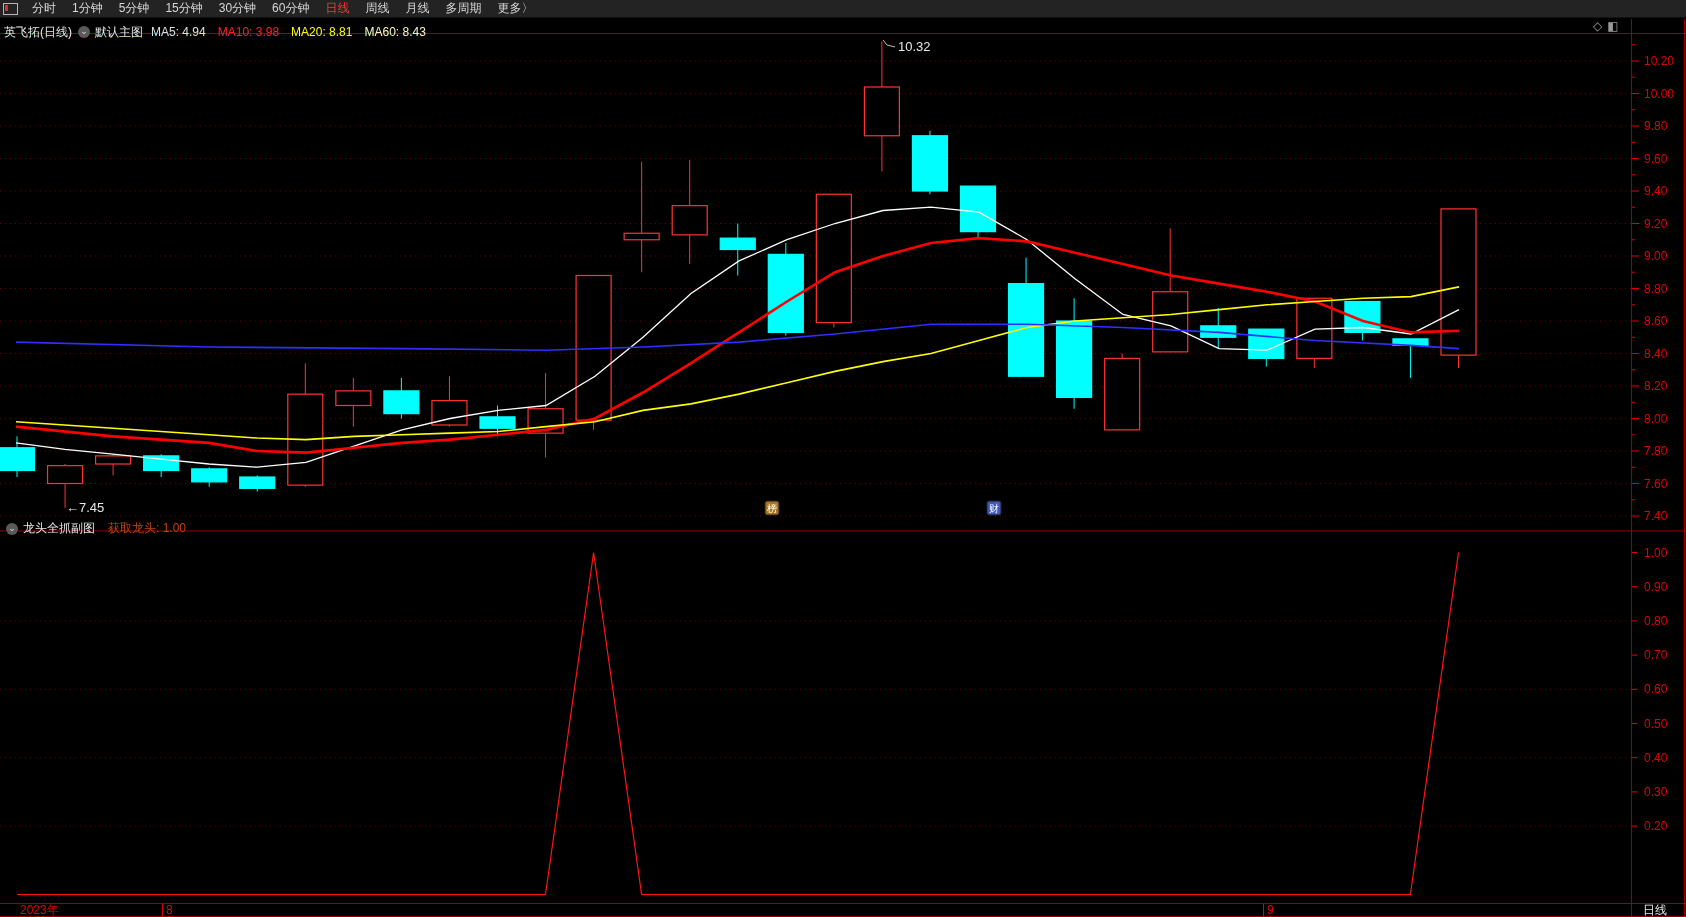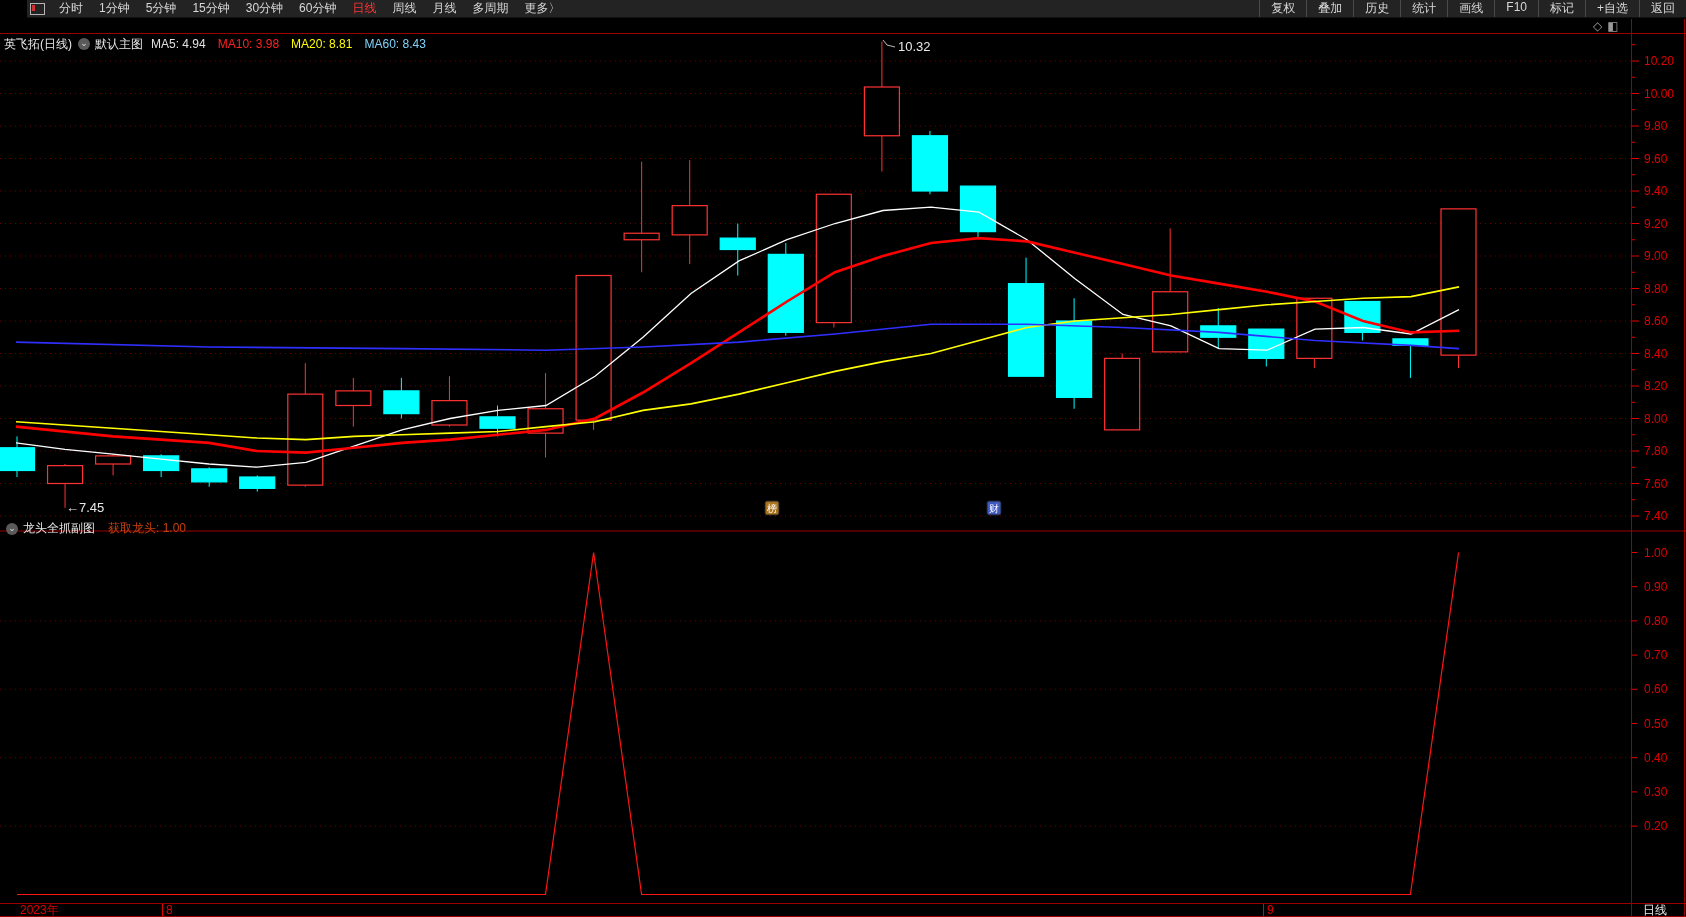--- a/index.html
+++ b/index.html
@@ -1,28 +1,28 @@
 <!DOCTYPE html>
 <html><head>
 <meta charset="utf-8">
 <style>
   html,body{margin:0;padding:0;background:#000;width:1686px;height:917px;overflow:hidden;
     font-family:"Liberation Sans","DejaVu Sans",sans-serif;}
   .toolbar{height:18px;background:#232323;display:flex;align-items:center;font-size:12px;
-    color:#d8d8d8;border-bottom:1px solid #111;box-sizing:border-box;white-space:nowrap;margin-left:27px;}
+    color:#d8d8d8;border-bottom:1px solid #111;box-sizing:border-box;white-space:nowrap;}
   .app-icon{width:13px;height:10px;border:1px solid #b5b5b5;margin:0 6px 0 3px;position:relative;display:inline-block;}
   .app-icon::before{content:"";position:absolute;left:1px;top:1px;width:3px;height:6px;background:#c33;}
   .tb-item{padding:0 8px;cursor:default;}
   .tb-item.active{color:#ff3333;}
   .tb-right{margin-left:auto;display:flex;}
   .tb-btn{padding:0 11px;border-left:1px solid #4a4a4a;cursor:default;}
   .stage{position:relative;width:1686px;height:899px;}
   .stage svg{position:absolute;left:0;top:0;}
   svg text{font-family:"Liberation Sans","DejaVu Sans",sans-serif;}
-  .hdr{position:absolute;left:0;top:16px;height:20px;display:flex;align-items:center;
+  .hdr{position:absolute;left:0;top:4px;height:20px;display:flex;align-items:center;
     font-size:12px;color:#e8e8e8;}
   .hdr .title{margin:0 6px 0 4px;}
   .circle-icon{width:12px;height:12px;border-radius:50%;background:#5a5a5a;color:#ddd;
     font-size:9px;line-height:11px;text-align:center;margin-right:5px;display:inline-block;}
   .ma-wrap{display:flex;}
   .ma-wrap span{margin-right:12px;}
   .hdr-icons{position:absolute;left:1593px;top:0;height:16px;display:flex;align-items:center;
     color:#9a9a9a;font-size:12px;gap:5px;}
   .subhdr{position:absolute;left:6px;top:503px;height:15px;display:flex;align-items:center;font-size:12px;}
   .subhdr .t{color:#e8e8e8;margin-right:13px;}
@@ -37,31 +37,20 @@
       <span class="tb-item">1分钟</span>
       <span class="tb-item">5分钟</span>
       <span class="tb-item">15分钟</span>
       <span class="tb-item">30分钟</span>
       <span class="tb-item">60分钟</span>
       <span class="tb-item active">日线</span>
       <span class="tb-item">周线</span>
       <span class="tb-item">月线</span>
       <span class="tb-item">多周期</span>
       <span class="tb-item">更多〉</span>
-    </div>
-  <div class="tb-right" id="tb-right">
-      <span class="tb-btn">复权</span>
-      <span class="tb-btn">叠加</span>
-      <span class="tb-btn">历史</span>
-      <span class="tb-btn">统计</span>
-      <span class="tb-btn">画线</span>
-      <span class="tb-btn">F10</span>
-      <span class="tb-btn">标记</span>
-      <span class="tb-btn">+自选</span>
-      <span class="tb-btn">返回</span>
     </div>
 </div>
 
 <div class="stage">
   <svg id="svg" width="1686" height="899" viewBox="0 18 1686 899">
       <line x1="0" y1="61" x2="1631" y2="61" stroke="#6a0000" stroke-width="1" stroke-dasharray="1 4"></line>
       <line x1="1631" y1="61" x2="1639" y2="61" stroke="#e10000" stroke-width="1"></line>
       <text x="1644" y="65" fill="#e10000" font-size="12">10.20</text>
       <line x1="0" y1="93.49999999999989" x2="1631" y2="93.49999999999989" stroke="#6a0000" stroke-width="1" stroke-dasharray="1 4"></line>
       <line x1="1631" y1="93.49999999999989" x2="1639" y2="93.49999999999989" stroke="#e10000" stroke-width="1"></line>
@@ -262,21 +251,21 @@
     </svg>
 
   <div class="hdr">
     <span class="title">英飞拓(日线)</span>
     <span class="circle-icon">⌄</span>
     <span style="margin-right:8px;">默认主图</span>
     <span class="ma-wrap" id="ma-wrap">
         <span style="color: rgb(224, 224, 224);">MA5: 4.94</span>
         <span style="color: rgb(255, 34, 34);">MA10: 3.98</span>
         <span style="color: rgb(255, 255, 0);">MA20: 8.81</span>
-        <span style="color: #7dd3fc;">MA60: 8.43</span>
+        <span style="color: #fef9c3;">MA60: 8.43</span>
       </span>
   </div>
   <div class="hdr-icons">
     <span>◇</span>
     <span>◧</span>
   </div>
 
   <div class="subhdr">
     <span class="circle-icon">⌄</span>
     <span class="t">龙头全抓副图</span>

